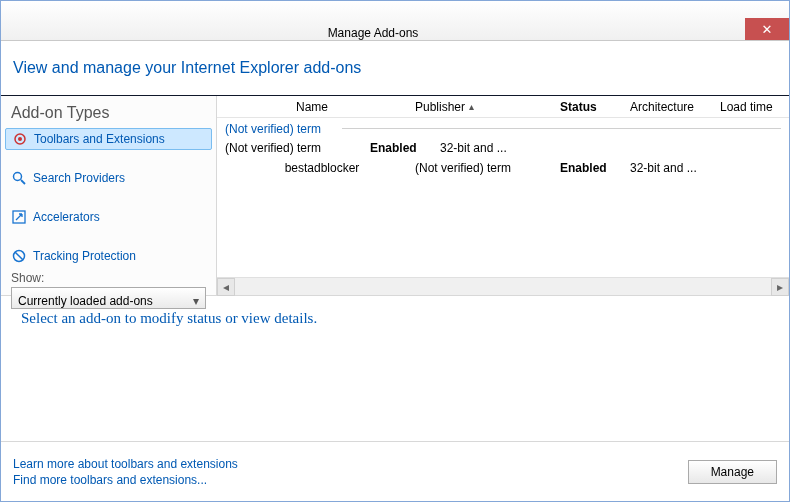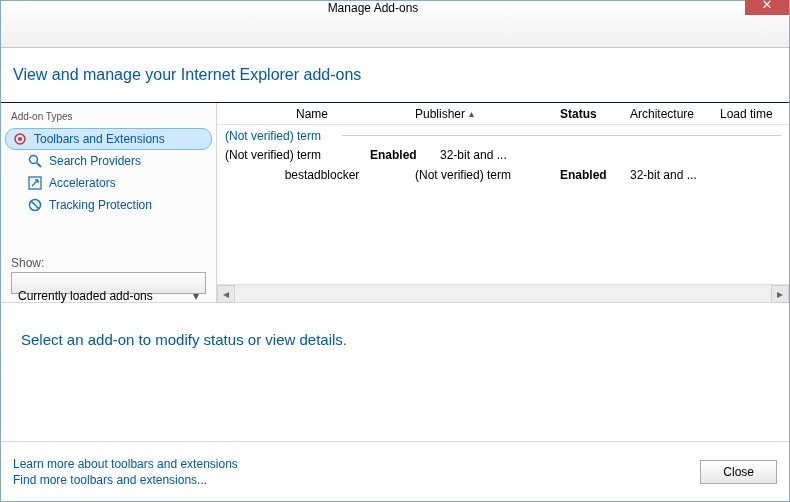--- a/index.html
+++ b/index.html
@@ -1,49 +1,49 @@
 <!DOCTYPE html>
 <html><head>
 <meta charset="utf-8">
 <style>
   * { box-sizing: border-box; margin: 0; padding: 0; }
   body { font-family: "Segoe UI", Tahoma, sans-serif; font-size: 12px; color: #000; background: #fff; }
   .window { width: 790px; height: 502px; background: #fff; border: 1px solid #84a7d8; position: relative; }
-  .titlebar { height: 47px; background: linear-gradient(#fff, #f0f0f0); border-bottom: 1px solid #c9c9c9; display: flex; align-items: flex-start; position: relative; }
+  .titlebar { height: 40px; background: linear-gradient(#fff, #f0f0f0); border-bottom: 1px solid #c9c9c9; display: flex; align-items: flex-end; position: relative; }
   .title { flex: 1; text-align: center; font-size: 12px; color: #000; }
   .close-btn { width: 44px; height: 22px; background: #c75050; color: #fff; display: flex; align-items: center; justify-content: center; font-size: 13px; cursor: pointer; margin-right: 0; margin-top:-8px; font-family: Arial, sans-serif;}
   .header { padding: 18px 20px 18px 12px; border-bottom: 1px solid #0f172a; }
   .header-text { color: #0059b3; font-size: 16px; }
   .content { display: flex; height: 200px; border-bottom: 1px solid #d8d8d8; }
   .sidebar { width: 216px; border-right: 1px solid #d8d8d8; padding: 4px 0 0 0; background: #fcfcfc; display:flex; flex-direction:column;}
-  .type-label { color: #555; font-size: 10px; padding: 4px 10px 4px 10px; }
+  .type-label { color: #555; font-size: 16px; padding: 4px 10px 4px 10px; }
   .type-list { padding-top: 2px; }
-  .type-item { display: flex; align-items: center; gap: 6px; padding: 3px 8px 3px 10px; color: #0059b3; cursor: pointer; font-size: 12px; margin-left: 16px; }
-  .type-item.selected { background: #cde8ff; border: 1px solid #7abdf0; border-radius: 10px; margin: 0 4px; padding: 2px 4px 2px 6px; }
+  .type-item { display: flex; align-items: center; gap: 6px; padding: 20px 8px 3px 10px; color: #0059b3; cursor: pointer; font-size: 12px; }
+  .type-item.selected { background: #cde8ff; border: 1px solid #7abdf0; border-radius: 2px; margin: 0 4px; padding: 2px 4px 2px 6px; }
   .icon { width: 16px; height: 16px; display: inline-flex; align-items: center; justify-content: center; }
   .show-area { margin-top: auto; padding: 4px 10px 8px 10px; }
   .show-label { color: #555; margin-bottom: 2px; }
-  .show-select { width: 100%; height: 22px; border: 1px solid #aaa; background: linear-gradient(#fff, #eaeaea); padding: 16px 18px 0 6px; font-size: 12px; position: relative; display:flex; align-items:flex-start; }
+  .show-select { width: 100%; height: 22px; border: 1px solid #aaa; background: linear-gradient(#fff, #eaeaea); padding: 10px 18px 0 6px; font-size: 12px; position: relative; display:flex; align-items:flex-end; }
   .show-select::after { content: "▾"; position: absolute; right: 6px; color: #555; }
   .main { flex: 1; display: flex; flex-direction: column; }
   .headers { display: flex; align-items: center; height: 22px; border-bottom: 1px solid #e5e5e5; font-size: 12px; }
   .col { padding: 0 8px; display: flex; align-items: center; gap: 4px; }
   .col-name { width: 190px; justify-content: center; }
   .col-pub { width: 145px; }
   .col-status { width: 70px; font-weight: bold; }
   .col-arch { width: 90px; }
   .col-load { flex: 1; }
   .sort-ind { font-size: 10px; color: #555; }
   .group-row { color: #0059b3; font-size: 12px; padding: 4px 8px 2px 8px; position:relative;}
   .group-line { position:absolute; left: 125px; right: 8px; top: 50%; height:1px; background:#d0d0d0;}
   .row { display: flex; height: 20px; align-items: center; font-size: 12px; cursor: pointer;}
   .row .col-name { padding-left: 28px; }
   .hscroll { height: 18px; background: #f0f0f0; border-top: 1px solid #e0e0e0; display:flex; align-items:center; justify-content:space-between;}
   .hscroll .arrow { width: 18px; height: 18px; display:flex; align-items:center; justify-content:center; color:#666; background:#e8e8e8; border:1px solid #d0d0d0; cursor:pointer;}
-  .details { padding: 28px 20px; height: 152px;}
+  .details { padding: 14px 20px; height: 152px; font-family: Liberation Serif, serif;}
   .details-text { color: #0059b3; font-size: 15px; }
   .footer { position: absolute; bottom: 0; left: 0; right: 0; height: 60px; border-top: 1px solid #d8d8d8; display: flex; align-items:center; justify-content: space-between; padding: 0 12px;}
   .footer-links { display:flex; flex-direction:column; gap:2px; }
   .link { color: #0059b3; font-size: 12px; cursor: pointer; }
   .close-button { height: 24px; padding: 0 22px; border: 1px solid #aaa; background: linear-gradient(#fff, #e8e8e8); font-size: 12px; cursor: pointer; }
 </style>
 </head>
 <body>
 
 <div class="window">
@@ -161,16 +161,16 @@
 
   <div class="details">
     <div class="details-text">Select an add-on to modify status or view details.</div>
   </div>
 
   <div class="footer">
     <div class="footer-links">
       <span class="link">Learn more about toolbars and extensions</span>
       <span class="link">Find more toolbars and extensions...</span>
     </div>
-    <button class="close-button">Close</button>
+    <button class="close-button">Manage</button>
   </div>
 
 </div>
 
 </body></html>

